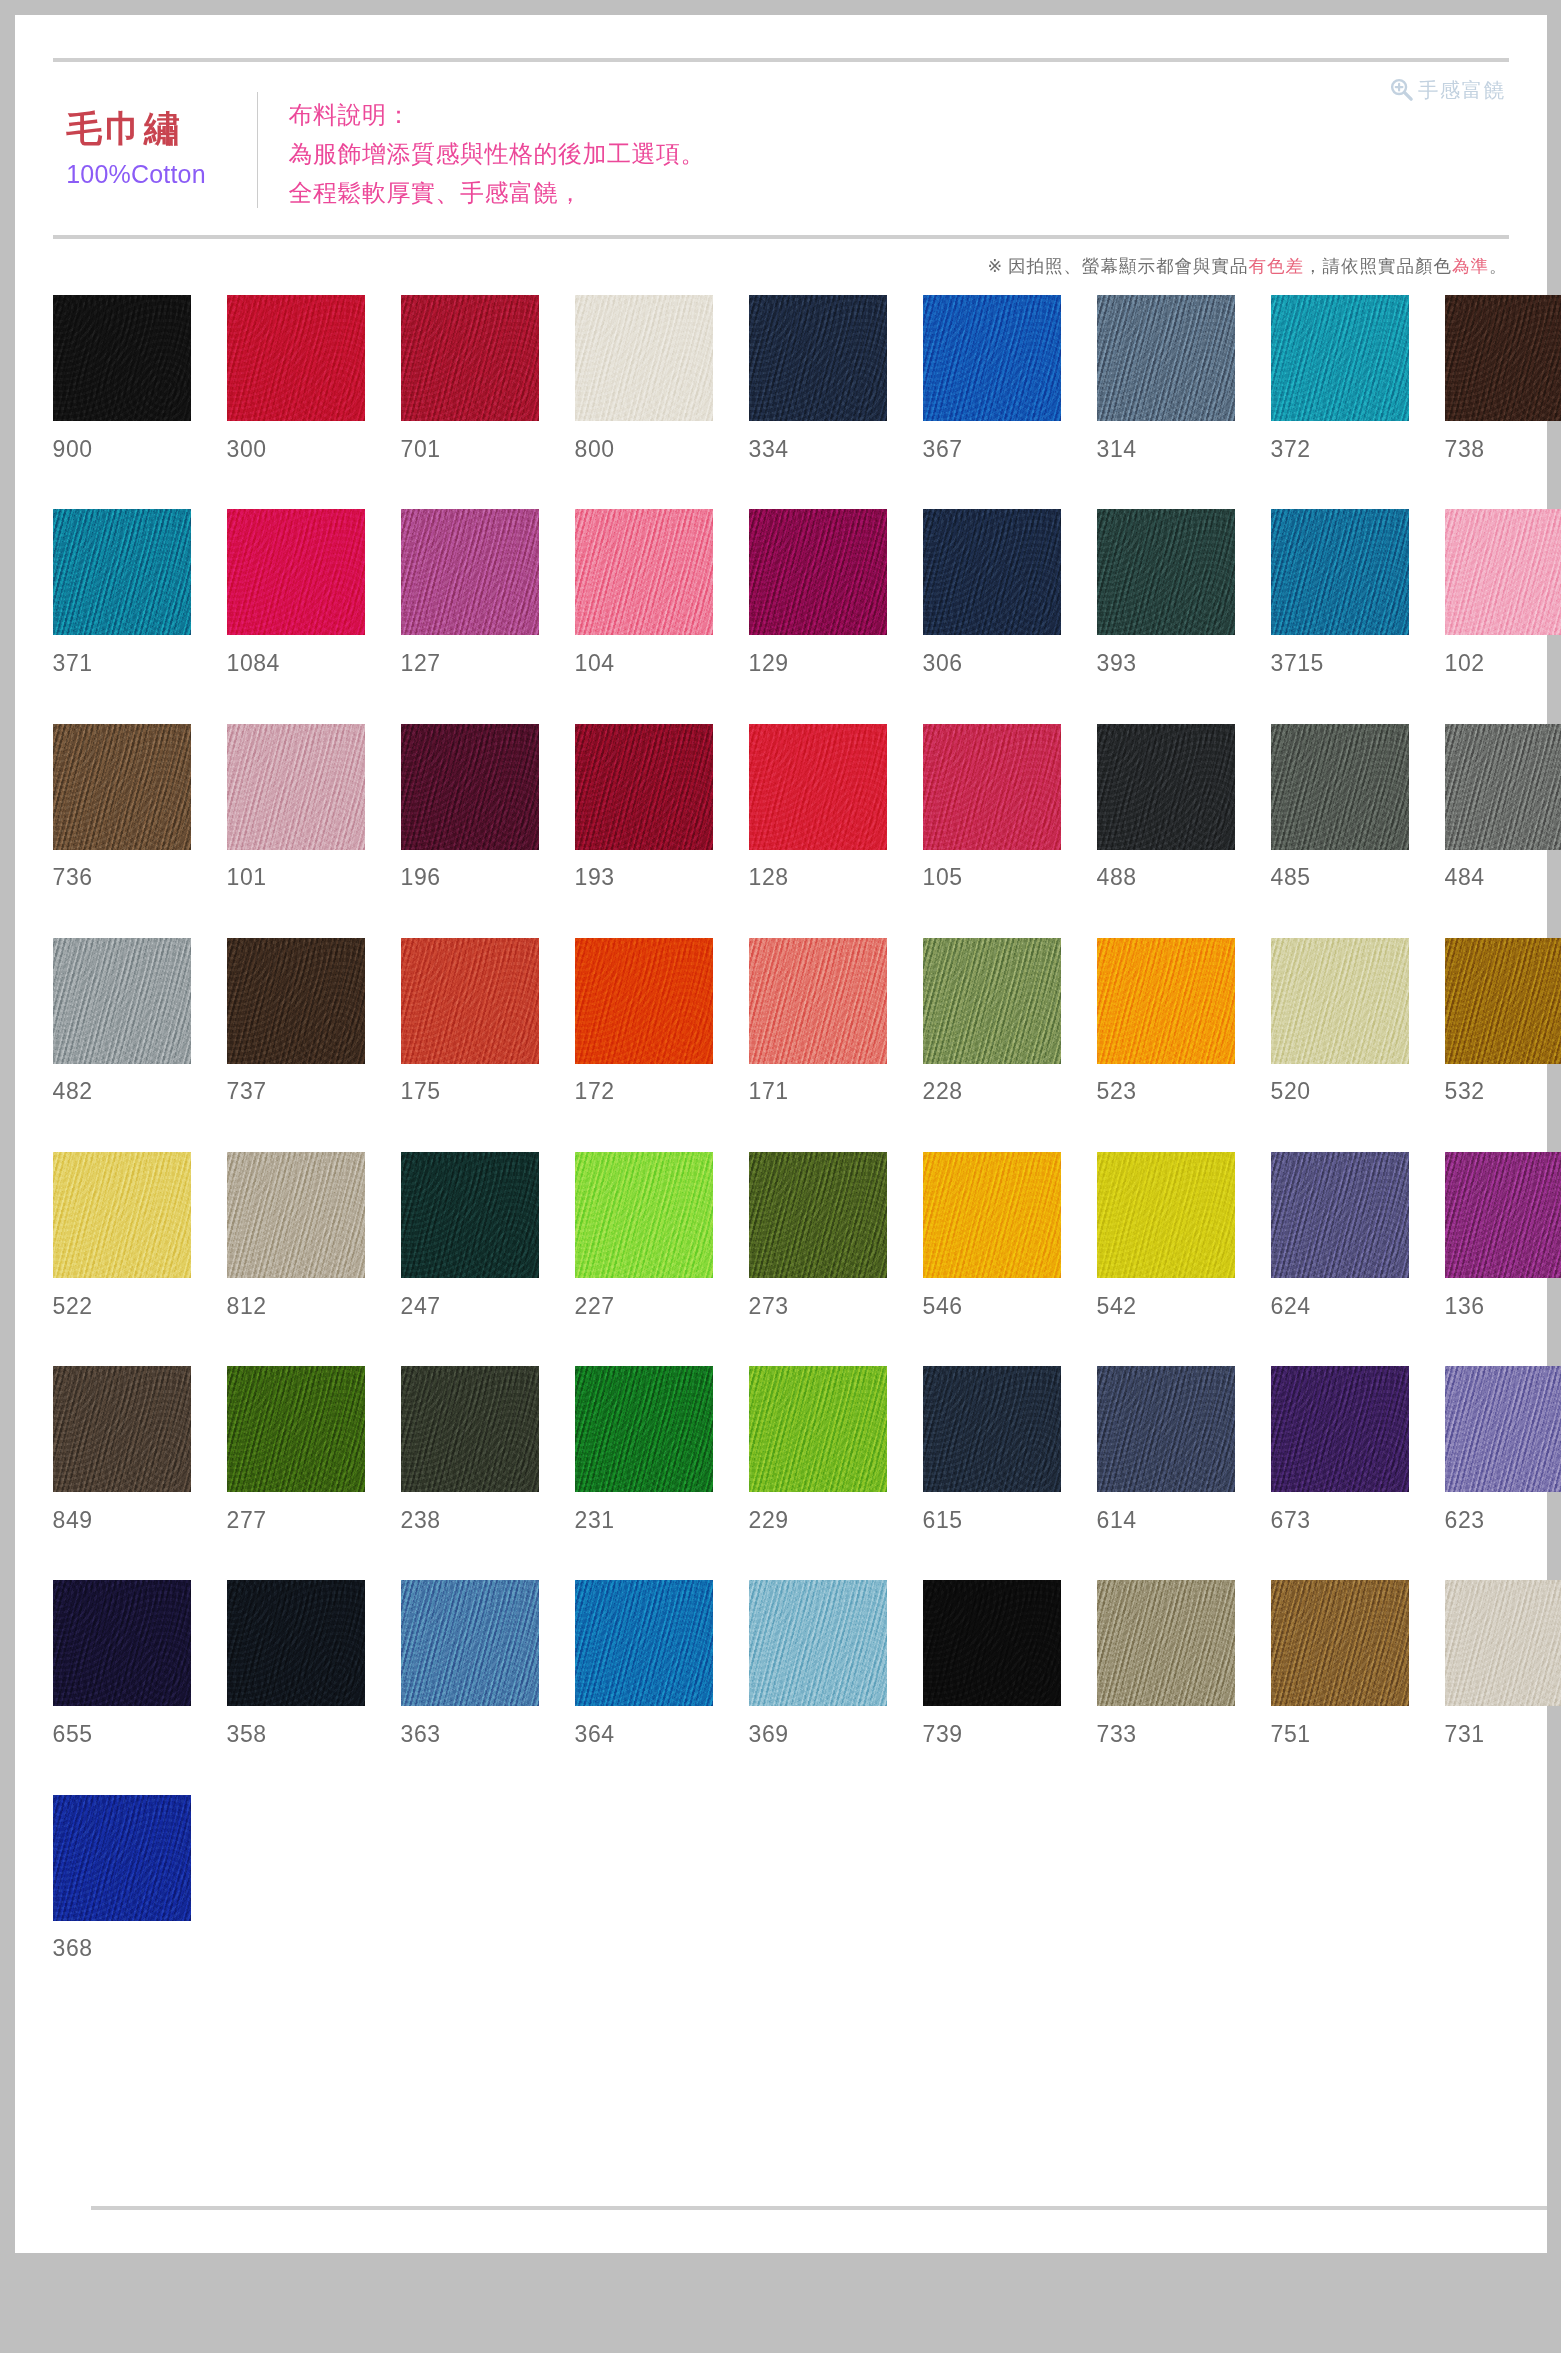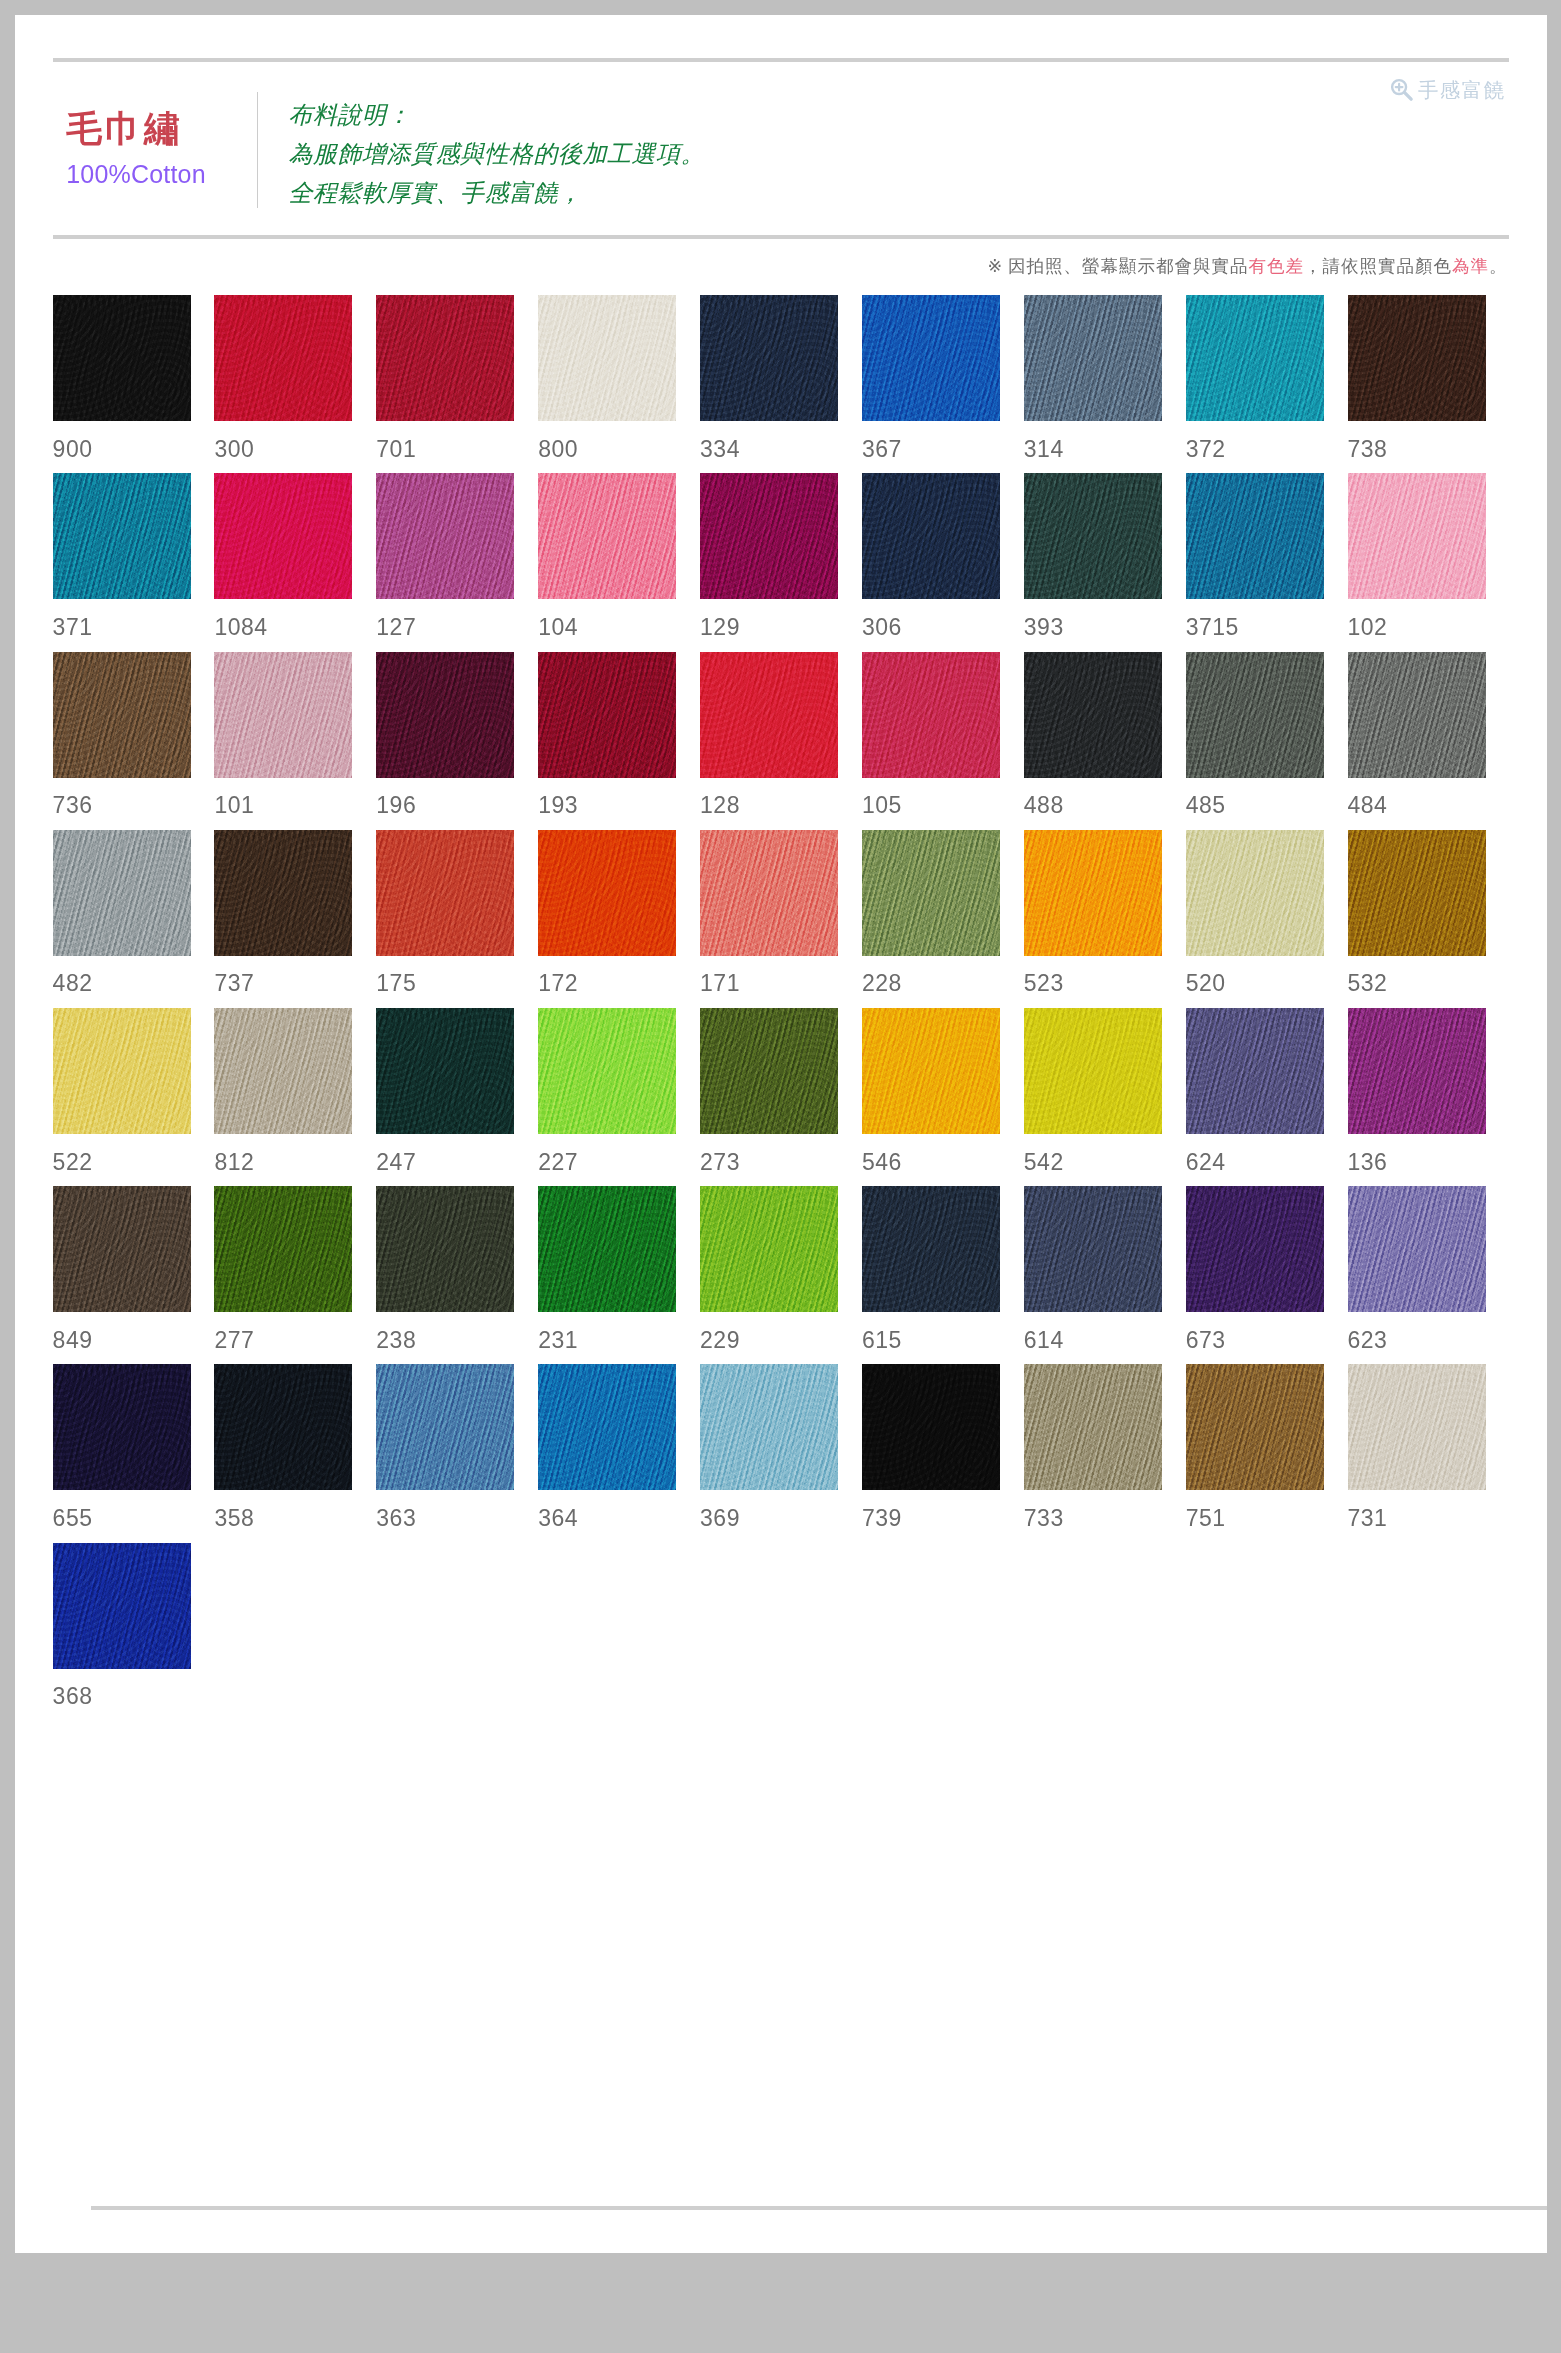--- a/index.html
+++ b/index.html
@@ -79,25 +79,24 @@
   #divider-vert {
     width: 1.9px;
     align-self: stretch;
     background: #cccccc;
     margin: 4.9px 0 4.9px 0;
   }
 
   #desc-block {
     padding-left: 30px;
     padding-top: 8.8px;
-    color: #15803d;
+    color: #ec4899;
     font-size: 24px;
     line-height: 1.62;
     letter-spacing: 0.5px;
-    font-style: italic;
   }
   .desc-line { white-space: nowrap; }
 
   
   #zoom-hint {
     position: absolute;
     right: 3.9px;
     top: 13.6px;
     display: flex;
     align-items: center;
@@ -121,20 +120,21 @@
   #disclaimer .hl { color: #e8647c; }
   #disclaimer .mark { letter-spacing: 0; }
 
   
   #swatch-grid {
     display: grid;
     grid-template-columns: repeat(9, 1fr);
     column-gap: 0px;
     row-gap: 0px;
     padding-top: 3.9px;
+    gap: 36px;
   }
 
   .swatch-cell {
     padding-bottom: 12.7px;
   }
 
   .swatch-chip {
     width: 138px;
     height: 126px;
     position: relative;

